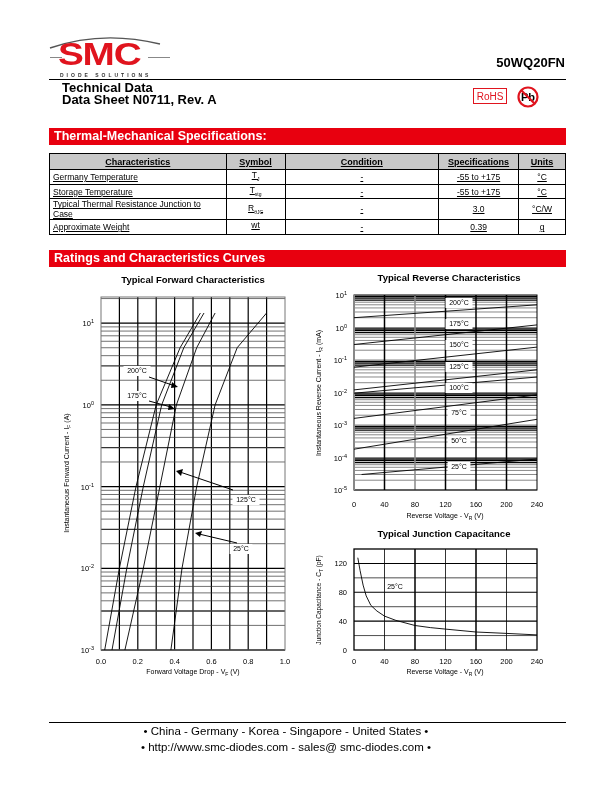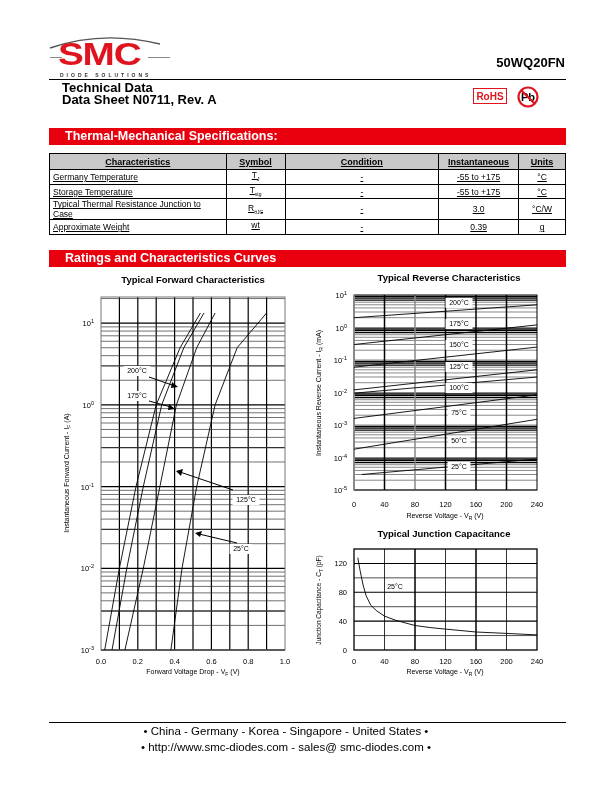--- a/index.html
+++ b/index.html
@@ -7,24 +7,24 @@
          font-family:"Liberation Sans", sans-serif; color:#000; }
   .abs { position:absolute; }
   .logo-text { position:absolute; left:58px; top:40px; font-family:"Liberation Sans", sans-serif;
                font-weight:bold; font-size:31px; color:#e0141e; letter-spacing:-1px; line-height:30px;
                transform:scaleX(1.25); transform-origin:left top; }
   .logo-sub { position:absolute; left:60px; top:72px; font-size:5px; letter-spacing:3px; color:#333; font-weight:bold; }
   .part-no { position:absolute; right:47px; top:55px; font-weight:bold; font-size:13px; }
   .hr-top { position:absolute; left:49px; right:46px; top:79px; border-top:1px solid #000; }
   .tech { position:absolute; left:62px; top:82px; font-weight:bold; font-size:13px; line-height:11.5px; }
   .rohs { position:absolute; left:473px; top:88px; width:34px; height:16px; border:1.5px solid #e0141e;
-          color:#e0141e; font-weight:bold; font-size:10px; line-height:16px; text-align:center; box-sizing:border-box; }
+          color:#e0141e; font-weight:normal; font-size:10px; line-height:16px; text-align:center; box-sizing:border-box; }
   .pb { position:absolute; left:517px; top:86px; width:22px; height:22px; }
   .section-bar { position:absolute; left:49px; width:517px; height:17px; background:#e8000f; color:#fff;
-                 font-weight:bold; font-size:12.5px; line-height:17px; padding-left:16px; box-sizing:border-box; }
+                 font-weight:bold; font-size:12.5px; line-height:17px; padding-left:5px; box-sizing:border-box; }
   table.spec { position:absolute; left:49px; top:153px; width:517px; border-collapse:collapse; font-size:8.5px;text-decoration:underline; }
   table.spec th { background:#c8c8c8; font-weight:bold; font-size:9px; height:15px; border:1px solid #000; padding:0; }
   table.spec td { border:1px solid #000; padding:0 3px; height:10px; line-height:10px; }
   table.spec td.c { text-align:center; }
   .hr-bottom { position:absolute; left:49px; right:46px; top:722px; border-top:1px solid #000; }
   .footer { position:absolute; left:0; width:572px; text-align:center; font-size:11.5px; }
   svg text { font-family:"Liberation Sans", sans-serif; }
 </style>
 </head>
 <body>
@@ -56,21 +56,21 @@
       <col style="width:59px">
       <col style="width:154px">
       <col style="width:80px">
       <col style="width:47px">
     </colgroup>
   <thead>
     <tr>
       <th>Characteristics</th>
       <th>Symbol</th>
       <th>Condition</th>
-      <th>Instantaneous</th>
+      <th>Specifications</th>
       <th>Units</th>
     </tr>
   </thead>
   <tbody>
     <tr>
       <td>Germany Temperature</td>
       <td class="c"><span>T</span><sub style="font-size:5px">J</sub></td>
       <td class="c">-</td>
       <td class="c">-55 to +175</td>
       <td class="c">°C</td>

